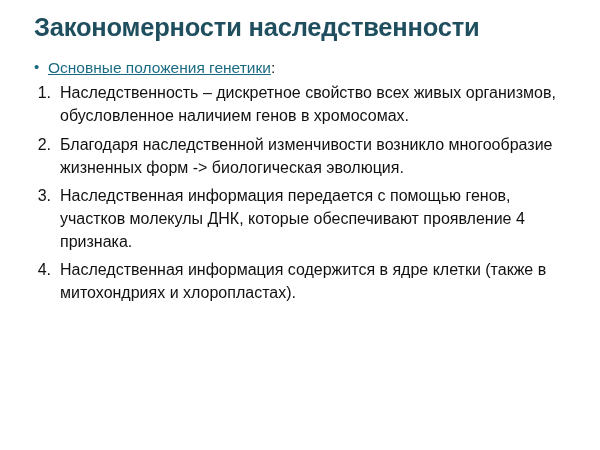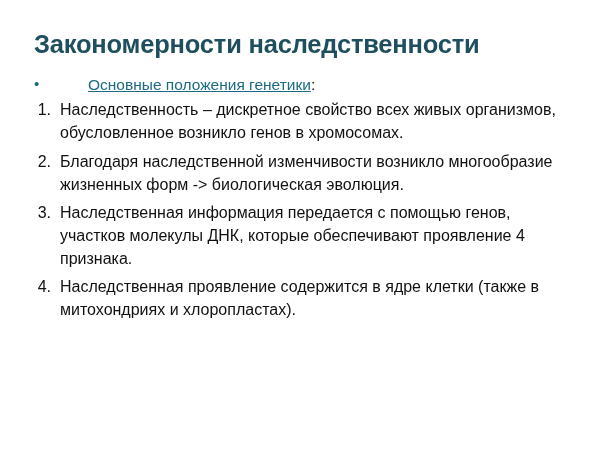--- a/index.html
+++ b/index.html
@@ -11,21 +11,21 @@
     height: 450px;
     background: #ffffff;
     font-family: "Liberation Sans", sans-serif;
     overflow: hidden;
   }
   .slide {
     position: relative;
     width: 600px;
     height: 450px;
     box-sizing: border-box;
-    padding: 30px 26px 0 26px;
+    padding: 13px 26px 0 26px;
     background: #ffffff;
   }
   .slide-title {
     font-size: 25.5px;
     font-weight: bold;
     color: #1f4e5f;
     letter-spacing: -0.2px;
     line-height: 1.1;
     margin: 0 0 16px 8px;
     white-space: nowrap;
@@ -47,21 +47,20 @@
   }
   .bullet-text {
     flex: 1 1 auto;
     font-size: 15.5px;
     line-height: 1.38;
     color: #111111;
   }
   .bullet-text .underlined {
     text-decoration: underline;
     color: #1a6b82;
-    margin-left: 40px;
   }
   .bullet-text .plain-colon {
     color: #111111;
   }
   .num-list {
     margin: 2px 0 0 0;
   }
   .num-row {
     display: flex;
     align-items: flex-start;
@@ -93,32 +92,32 @@
 
   <div class="bullet-row">
     <span class="bullet-marker">•</span>
     <span class="bullet-text"><span class="underlined">Основные положения генетики</span><span class="plain-colon">:</span></span>
   </div>
 
   <div class="num-list">
 
     <div class="num-row">
       <span class="num-marker">1.</span>
-      <span class="num-text">Наследственность – дискретное свойство всех живых организмов, обусловленное возникло генов в хромосомах.</span>
+      <span class="num-text">Наследственность – дискретное свойство всех живых организмов, обусловленное наличием генов в хромосомах.</span>
     </div>
 
     <div class="num-row">
       <span class="num-marker">2.</span>
       <span class="num-text">Благодаря наследственной изменчивости возникло многообразие жизненных форм -&gt; биологическая эволюция.</span>
     </div>
 
     <div class="num-row">
       <span class="num-marker">3.</span>
       <span class="num-text">Наследственная информация передается с помощью генов, участков молекулы ДНК, которые обеспечивают проявление 4 признака.</span>
     </div>
 
     <div class="num-row">
       <span class="num-marker">4.</span>
-      <span class="num-text">Наследственная проявление содержится в ядре клетки (также в митохондриях и хлоропластах).</span>
+      <span class="num-text">Наследственная информация содержится в ядре клетки (также в митохондриях и хлоропластах).</span>
     </div>
 
   </div>
 </div>
 
 </body></html>

